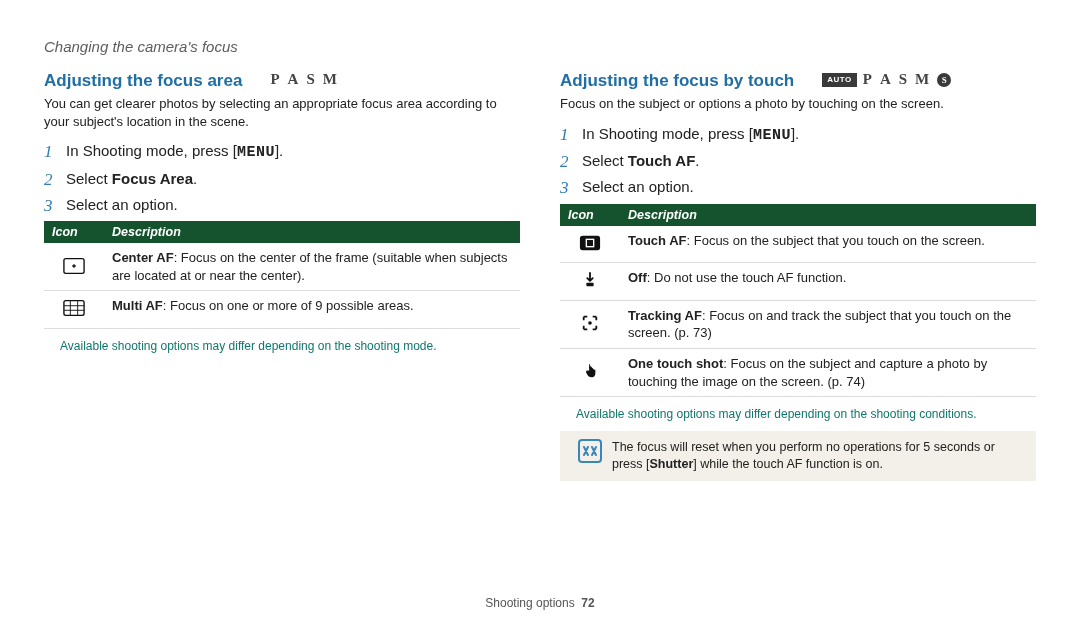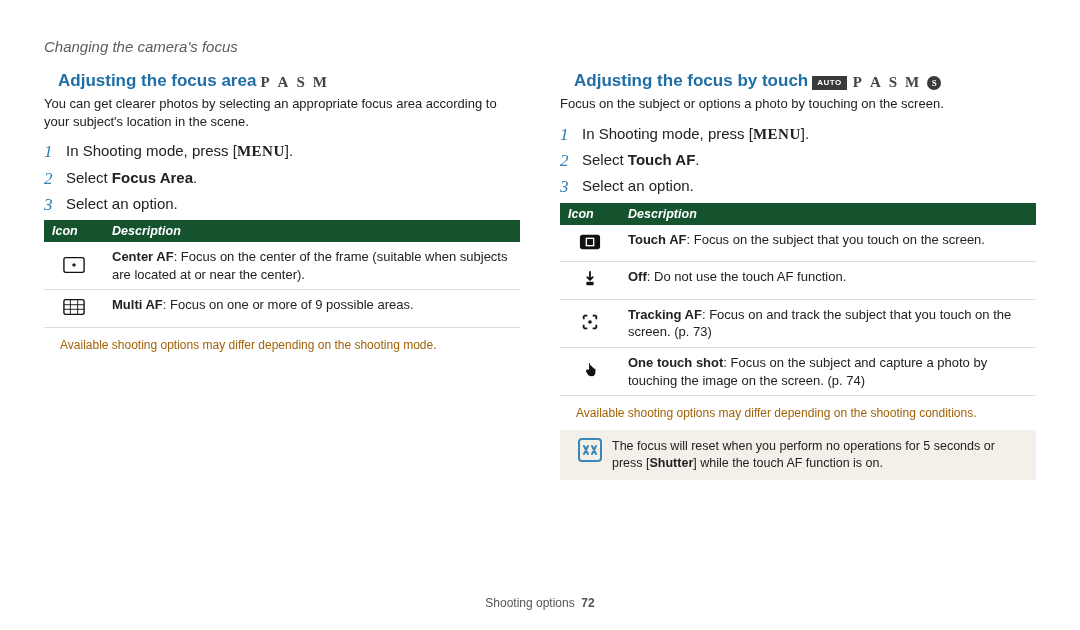--- a/index.html
+++ b/index.html
@@ -31,24 +31,24 @@
     flex: 1;
   }
   .col {
     flex: 1;
     min-width: 0;
   }
   .sec-title {
     color: #1f6ea5;
     font-size: 17px;
     font-weight: 600;
-    margin: 0 0 4px 14px;
+    margin: 0 0 4px 0;
     display: flex;
-    align-items: flex-end;
-    gap: 4px;
+    align-items: flex-start;
+    gap: 28px;
   }
   .mode-icons {
     display: inline-flex;
     gap: 6px;
     align-items: center;
     color: #444;
   }
   .mode-letter {
     font-family: Georgia, "Times New Roman", serif;
     font-size: 15px;
@@ -104,21 +104,21 @@
     left: 0; top: 0;
     color: #307db0;
     font-family: Georgia, serif;
     font-style: italic;
     font-size: 17px;
     font-weight: 500;
   }
   .menu-badge {
     font-weight: 700;
     letter-spacing: 0.5px;
-    font-family: Liberation Serif, serif;
+    font-family: Liberation Mono, monospace;
   }
   .strong { font-weight: 700; }
   table.desc {
     border-collapse: collapse;
     width: 100%;
     margin-top: 6px;
     font-size: 13px;
   }
   table.desc th {
     background: #14532d;
@@ -136,21 +136,21 @@
     border-bottom: 1px solid #ddd;
     line-height: 1.35;
   }
   table.desc td.icon-cell {
     text-align: center;
     vertical-align: middle;
     padding-top: 8px;
   }
   .note {
     font-size: 12px;
-    color: #a16207;
+    color: #0f766e;
     margin-top: 10px;
     padding-left: 16px;
   }
   .callout {
     margin-top: 10px;
     background: #f3f0e9;
     display: flex;
     align-items: flex-start;
     gap: 10px;
     padding: 8px 18px;

